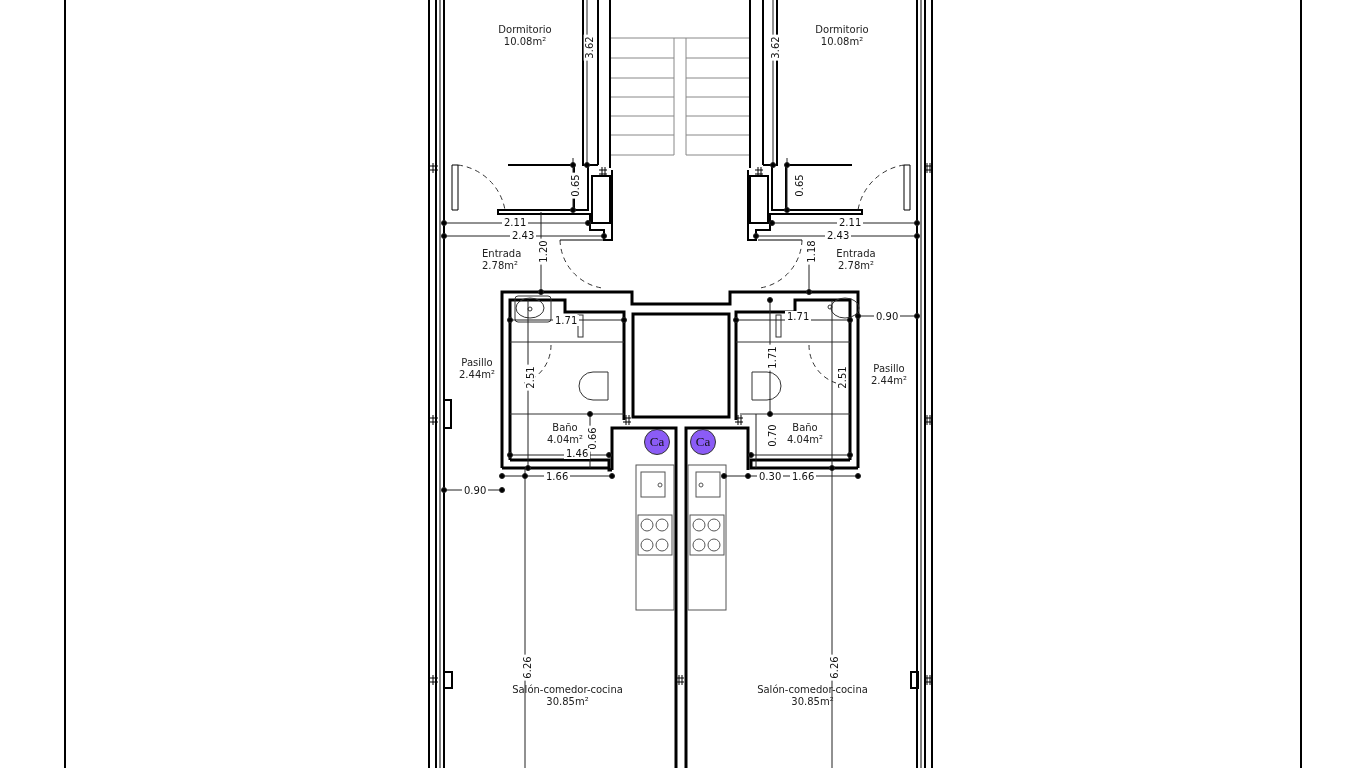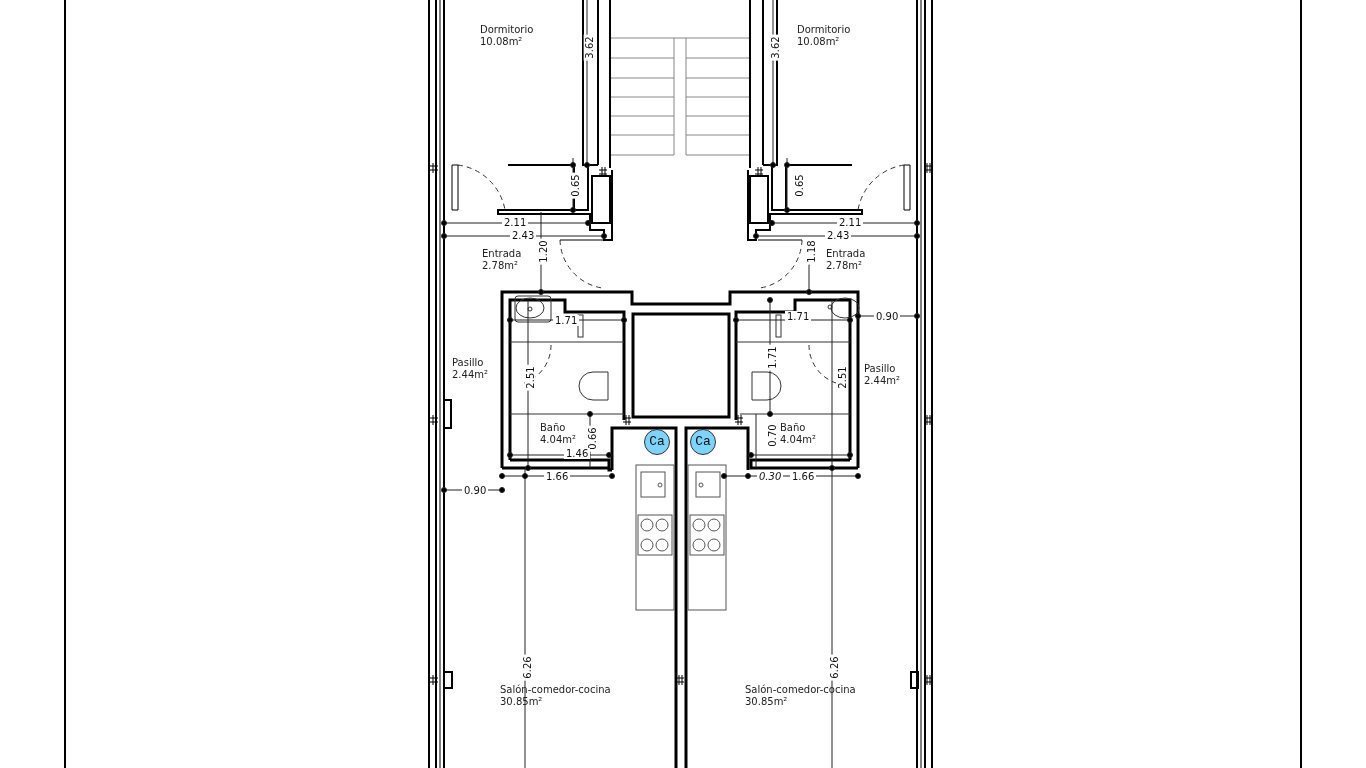--- a/index.html
+++ b/index.html
@@ -1,21 +1,21 @@
 <!DOCTYPE html>
 <html><head>
 <meta charset="utf-8">
 <style>
   html, body { margin:0; padding:0; background:#ffffff; }
   body { width:1366px; height:768px; overflow:hidden; position:relative; font-family:"DejaVu Sans", sans-serif; }
   #plan { position:absolute; left:0; top:0; width:1366px; height:768px; }
-  .lbl { position:absolute; font-family:"DejaVu Sans", sans-serif; font-size:10px; color:#222; white-space:nowrap; text-align:left; line-height:12px; }
+  .lbl { position:absolute; font-family:"DejaVu Sans", sans-serif; font-size:10px; color:#222; white-space:nowrap; text-align:center; line-height:12px; }
   .dim { position:absolute; font-family:"DejaVu Sans", sans-serif; font-size:10px; color:#111; white-space:nowrap; background:#fff; padding:0 2px; line-height:11px; }
   .vdim { transform:rotate(-90deg); transform-origin:center center; }
-  .ca { position:absolute; width:24px; height:24px; border:1px solid #333; border-radius:50%; font-family:Liberation Mono, monospace; font-size:13px; line-height:24px; text-align:center; color:#111; background:#7dd3fc; }
+  .ca { position:absolute; width:24px; height:24px; border:1px solid #333; border-radius:50%; font-family:Liberation Serif, serif; font-size:13px; line-height:24px; text-align:center; color:#111; background:#8b5cf6; }
 </style>
 </head>
 <body>
 
 <svg id="plan" xmlns="http://www.w3.org/2000/svg" width="1366" height="768" viewBox="0 0 1366 768">
 
   <line x1="65" y1="0" x2="65" y2="768" stroke="#000" stroke-width="2"></line>
   <line x1="1301" y1="0" x2="1301" y2="768" stroke="#000" stroke-width="2"></line>
 
   <g stroke="#000" fill="none">
@@ -277,18 +277,18 @@
 <div class="dim vdim" style="left:762px;top:42px;">3.62</div>
 <div class="dim vdim" style="left:786px;top:180px;">0.65</div>
 <div class="dim" style="left:837px;top:217px;">2.11</div>
 <div class="dim" style="left:825px;top:230px;">2.43</div>
 <div class="dim vdim" style="left:798px;top:246px;">1.18</div>
 <div class="dim" style="left:785px;top:311px;">1.71</div>
 <div class="dim vdim" style="left:759px;top:352px;">1.71</div>
 <div class="dim" style="left:874px;top:311px;">0.90</div>
 <div class="dim vdim" style="left:829px;top:372px;">2.51</div>
 <div class="dim vdim" style="left:759px;top:430px;">0.70</div>
-<div class="dim" style="left:757px;top:471px;font-style:italic;">0.30</div>
+<div class="dim" style="left:757px;top:471px;">0.30</div>
 <div class="dim" style="left:790px;top:471px;">1.66</div>
 <div class="dim vdim" style="left:821px;top:662px;">6.26</div>
 
 <div class="ca" style="left:644px;top:429px;">Ca</div>
 <div class="ca" style="left:690px;top:429px;">Ca</div>
 
 </body></html>

